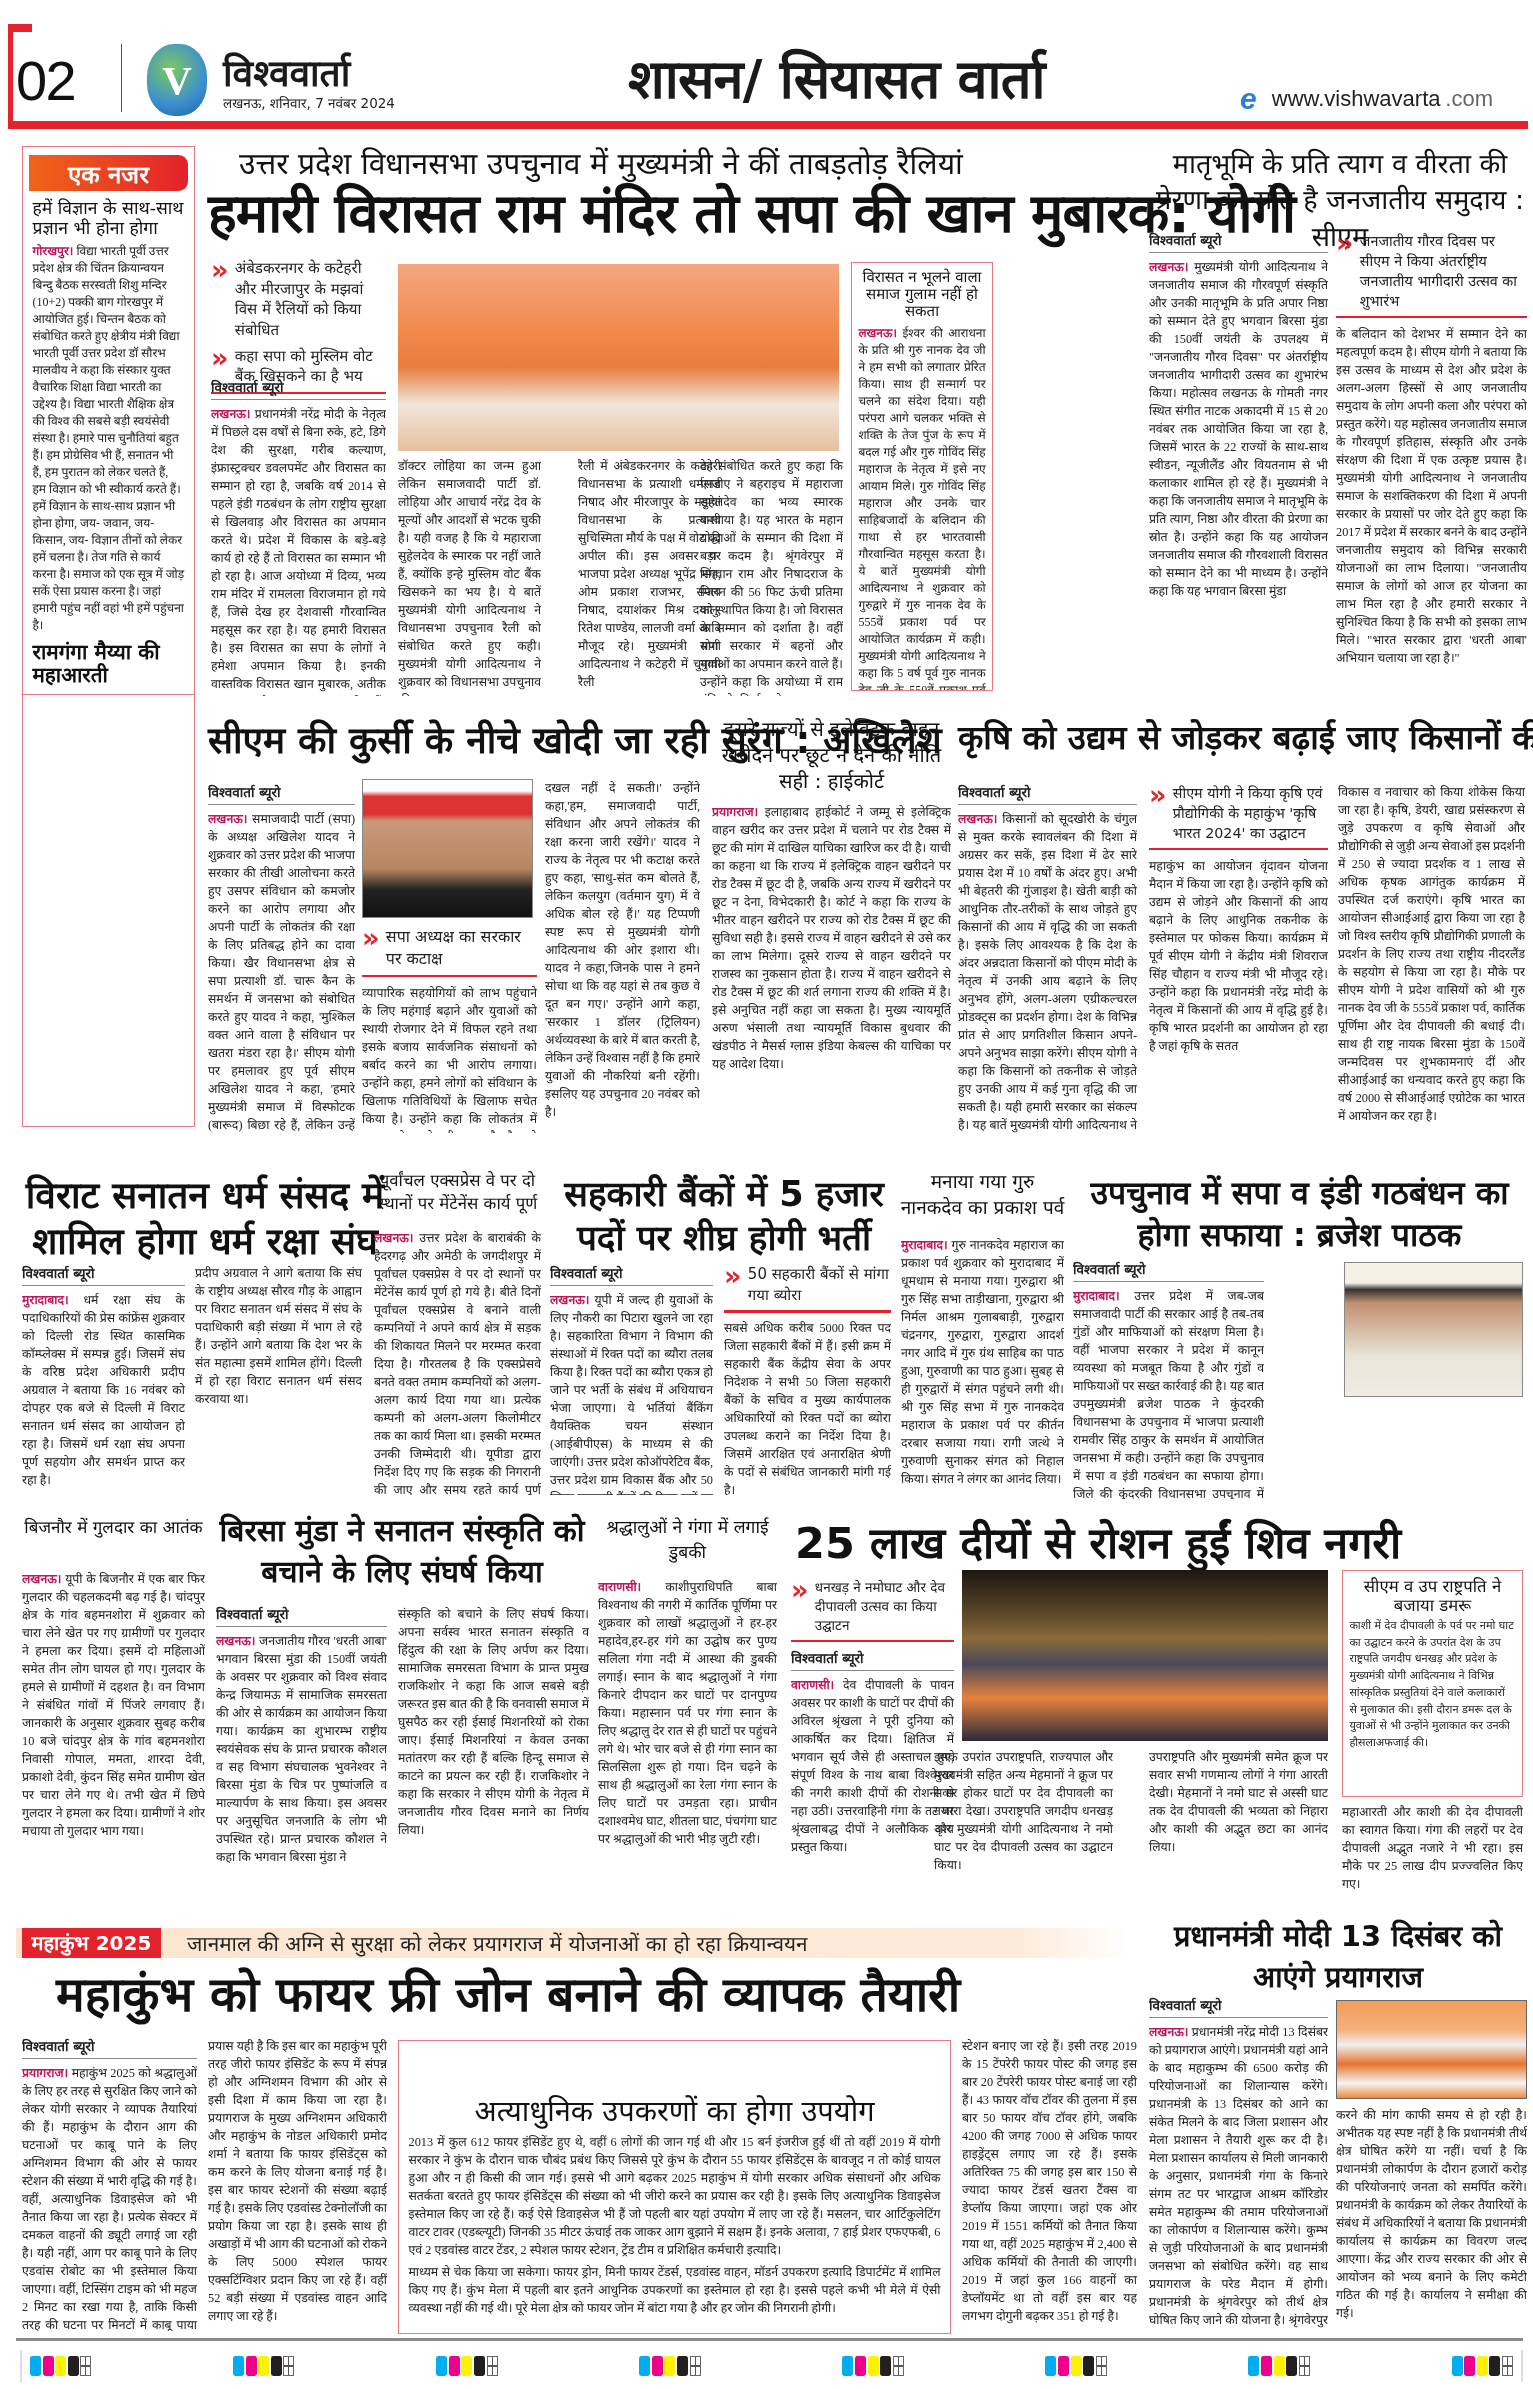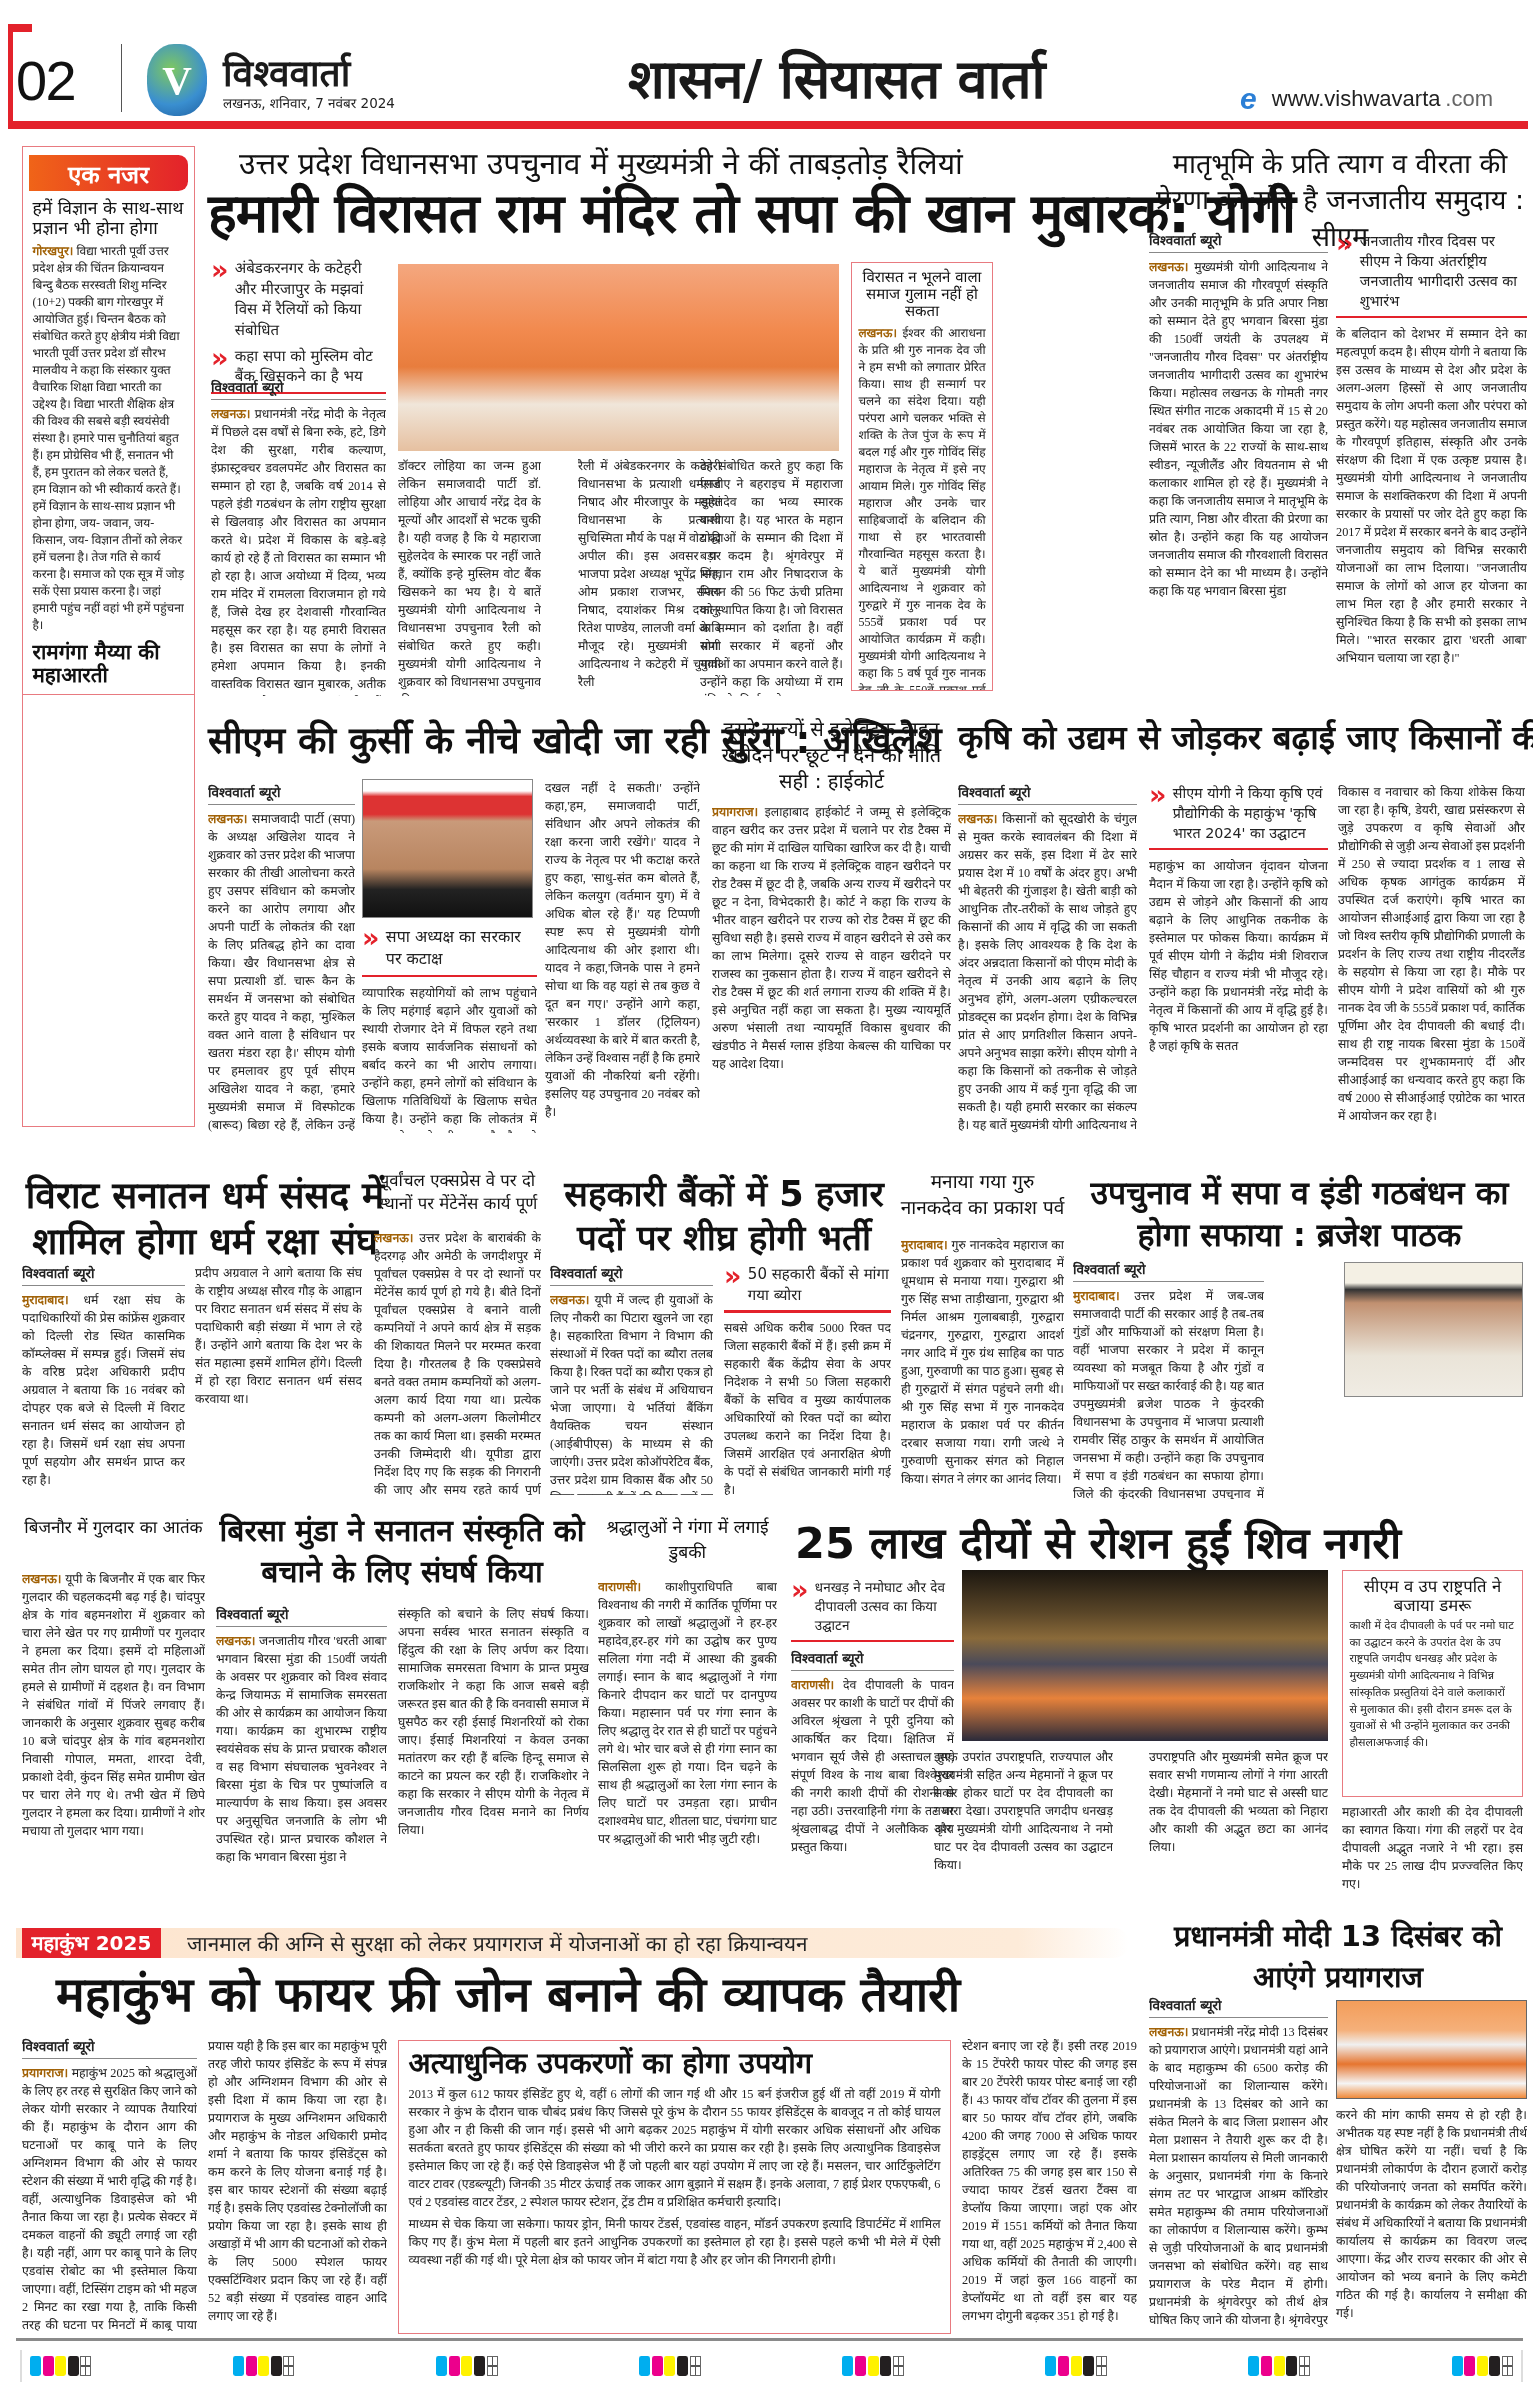--- a/index.html
+++ b/index.html
@@ -14,21 +14,21 @@
   .brand { left: 223px; top: 46px; font-size: 37px; font-weight: bold; color: #1a1a1a; }
   .dateline { left: 223px; top: 94px; font-size: 13.5px; color: #222; }
   .section-title { left: 628px; top: 40px; font-size: 54px; font-weight: bold; color: #1a1a1a; letter-spacing: -0.8px; }
   .website { left: 1240px; top: 83px; font-size: 22px; font-family: "Liberation Sans", sans-serif; color: #222; display: flex; align-items: center; gap: 4.8px; }
   .ie-icon { width: 27px; height: 32px; display: inline-block; color: #2b7fd6; font-size: 30px; font-weight: bold; font-style: italic; line-height: 32px; }
   .website .tld { color: #666; }
 
   .box { border: 1.6px solid #e87a80; }
   .redrule { height: 2.4px; background: #e3222b; }
   .body-text { font-size: 12.3px; line-height: 18px; text-align: justify; color: #222; font-family: "Liberation Serif", serif; }
-  .body-text b { font-weight: bold; color: #a16207; }
+  .body-text b { font-weight: bold; color: #be185d; }
   .bureau { font-size: 16px; font-weight: bold; color: #222; border-bottom: 1.6px solid #888; padding-bottom: 3.2px; margin-bottom: 4.8px; }
   .h-big { font-weight: bold; color: #111; line-height: 1.12; }
   .kicker { display: flex; gap: 6.4px; align-items: flex-start; font-size: 19px; line-height: 27px; color: #222; }
   .chev { color: #e3222b; font-weight: bold; font-size: 27px; line-height: 24px; }
   .photo { background: #c9a58a; overflow: hidden; }
   .img-rally { background: linear-gradient(180deg, #f4a77f 0%, #f28a4f 35%, #e87d3d 55%, #f0e6da 75%, #e6c0a0 100%); }
   .img-akhilesh { background: linear-gradient(180deg, #fff 0%, #fff 8%, #d33 12%, #d33 25%, #c99a7a 30%, #b88560 65%, #222 80%, #111 100%); }
   .img-pathak { background: linear-gradient(180deg, #f4f0e4 0%, #f4f0e4 15%, #333 20%, #c19070 30%, #eae4d8 70%, #f0ece4 100%); }
   .img-deep { background: linear-gradient(180deg, #1c1710 0%, #5a4628 25%, #8a6a3a 40%, #4a4a5a 55%, #e7823b 75%, #2a2a3a 100%); }
   .img-modi { background: linear-gradient(180deg, #f39d5a 0%, #f5b07a 30%, #f0f0f0 45%, #e6752f 65%, #f5f5f5 85%, #f08a3a 100%); }
@@ -252,21 +252,21 @@
 
 <div class="abs" style="left:22px; top:2037px; width:175px; height:294px; overflow:hidden;">
   <div class="bureau" style="font-size:13.5px;">विश्ववार्ता ब्यूरो</div>
   <p class="body-text"><b>प्रयागराज।</b> <span>महाकुंभ 2025 को श्रद्धालुओं के लिए हर तरह से सुरक्षित किए जाने को लेकर योगी सरकार ने व्यापक तैयारियां की हैं। महाकुंभ के दौरान आग की घटनाओं पर काबू पाने के लिए अग्निशमन विभाग की ओर से फायर स्टेशन की संख्या में भारी वृद्धि की गई है। वहीं, अत्याधुनिक डिवाइसेज को भी तैनात किया जा रहा है। प्रत्येक सेक्टर में दमकल वाहनों की ड्यूटी लगाई जा रही है। यही नहीं, आग पर काबू पाने के लिए एडवांस रोबोट का भी इस्तेमाल किया जाएगा। वहीं, टिस्सिंग टाइम को भी महज 2 मिनट का रखा गया है, ताकि किसी तरह की घटना पर मिनटों में काबू पाया जा सके। सरकार का पूरा</span></p>
 </div>
 <div class="abs" style="left:208px; top:2037px; width:179px; height:294px; overflow:hidden;">
   <p class="body-text">प्रयास यही है कि इस बार का महाकुंभ पूरी तरह जीरो फायर इंसिडेंट के रूप में संपन्न हो और अग्निशमन विभाग की ओर से इसी दिशा में काम किया जा रहा है। प्रयागराज के मुख्य अग्निशमन अधिकारी और महाकुंभ के नोडल अधिकारी प्रमोद शर्मा ने बताया कि फायर इंसिडेंट्स को कम करने के लिए योजना बनाई गई है। इस बार फायर स्टेशनों की संख्या बढ़ाई गई है। इसके लिए एडवांस्ड टेक्नोलॉजी का प्रयोग किया जा रहा है। इसके साथ ही अखाड़ों में भी आग की घटनाओं को रोकने के लिए 5000 स्पेशल फायर एक्सटिंग्विशर प्रदान किए जा रहे हैं। वहीं 52 बड़ी संख्या में एडवांस्ड वाहन आदि लगाए जा रहे हैं।</p>
 </div>
 
 <div class="abs box" style="left:398px; top:2040px; width:553px; height:294px; padding:6.4px 9.5px; overflow:hidden;">
-  <div class="h-big" style="font-size:29px; font-weight:bold; text-align:left; margin-bottom:4.8px;">अत्याधुनिक उपकरणों का होगा उपयोग</div>
+  <div class="h-big" style="font-size:29px; font-weight:normal; text-align:center; margin-bottom:4.8px;margin-top:48px;">अत्याधुनिक उपकरणों का होगा उपयोग</div>
   <p class="body-text" style="margin-bottom:4.8px;">2013 में कुल 612 फायर इंसिडेंट हुए थे, वहीं 6 लोगों की जान गई थी और 15 बर्न इंजरीज हुई थीं तो वहीं 2019 में योगी सरकार ने कुंभ के दौरान चाक चौबंद प्रबंध किए जिससे पूरे कुंभ के दौरान 55 फायर इंसिडेंट्स के बावजूद न तो कोई घायल हुआ और न ही किसी की जान गई। इससे भी आगे बढ़कर 2025 महाकुंभ में योगी सरकार अधिक संसाधनों और अधिक सतर्कता बरतते हुए फायर इंसिडेंट्स की संख्या को भी जीरो करने का प्रयास कर रही है। इसके लिए अत्याधुनिक डिवाइसेज इस्तेमाल किए जा रहे हैं। कई ऐसे डिवाइसेज भी हैं जो पहली बार यहां उपयोग में लाए जा रहे हैं। मसलन, चार आर्टिकुलेटिंग वाटर टावर (एडब्ल्यूटी) जिनकी 35 मीटर ऊंचाई तक जाकर आग बुझाने में सक्षम हैं। इनके अलावा, 7 हाई प्रेशर एफएफबी, 6 एवं 2 एडवांस्ड वाटर टेंडर, 2 स्पेशल फायर स्टेशन, ट्रेंड टीम व प्रशिक्षित कर्मचारी इत्यादि।</p>
   <div style="display:flex; gap:15px;">
     <p class="body-text" style="flex:1;">माध्यम से चेक किया जा सकेगा। फायर ड्रोन, मिनी फायर टेंडर्स, एडवांस्ड वाहन, मॉडर्न उपकरण इत्यादि डिपार्टमेंट में शामिल किए गए हैं। कुंभ मेला में पहली बार इतने आधुनिक उपकरणों का इस्तेमाल हो रहा है। इससे पहले कभी भी मेले में ऐसी व्यवस्था नहीं की गई थी। पूरे मेला क्षेत्र को फायर जोन में बांटा गया है और हर जोन की निगरानी होगी।</p>
   </div>
 </div>
 <div class="abs" style="left:962px; top:2037px; width:175px; height:294px; overflow:hidden;">
   <p class="body-text">स्टेशन बनाए जा रहे हैं। इसी तरह 2019 के 15 टेंपरेरी फायर पोस्ट की जगह इस बार 20 टेंपरेरी फायर पोस्ट बनाई जा रही हैं। 43 फायर वॉच टॉवर की तुलना में इस बार 50 फायर वॉच टॉवर होंगे, जबकि 4200 की जगह 7000 से अधिक फायर हाइड्रेंट्स लगाए जा रहे हैं। इसके अतिरिक्त 75 की जगह इस बार 150 से ज्यादा फायर टेंडर्स खतरा टैंक्स वा डेप्लॉय किया जाएगा। जहां एक ओर 2019 में 1551 कर्मियों को तैनात किया गया था, वहीं 2025 महाकुंभ में 2,400 से अधिक कर्मियों की तैनाती की जाएगी। 2019 में जहां कुल 166 वाहनों का डेप्लॉयमेंट था तो वहीं इस बार यह लगभग दोगुनी बढ़कर 351 हो गई है।</p>
 </div>
 
 <div class="abs h-big" style="left:1149px; top:1916px; width:378px; font-size:29px; text-align:center; line-height:1.4;">प्रधानमंत्री मोदी 13 दिसंबर को आएंगे प्रयागराज</div>

